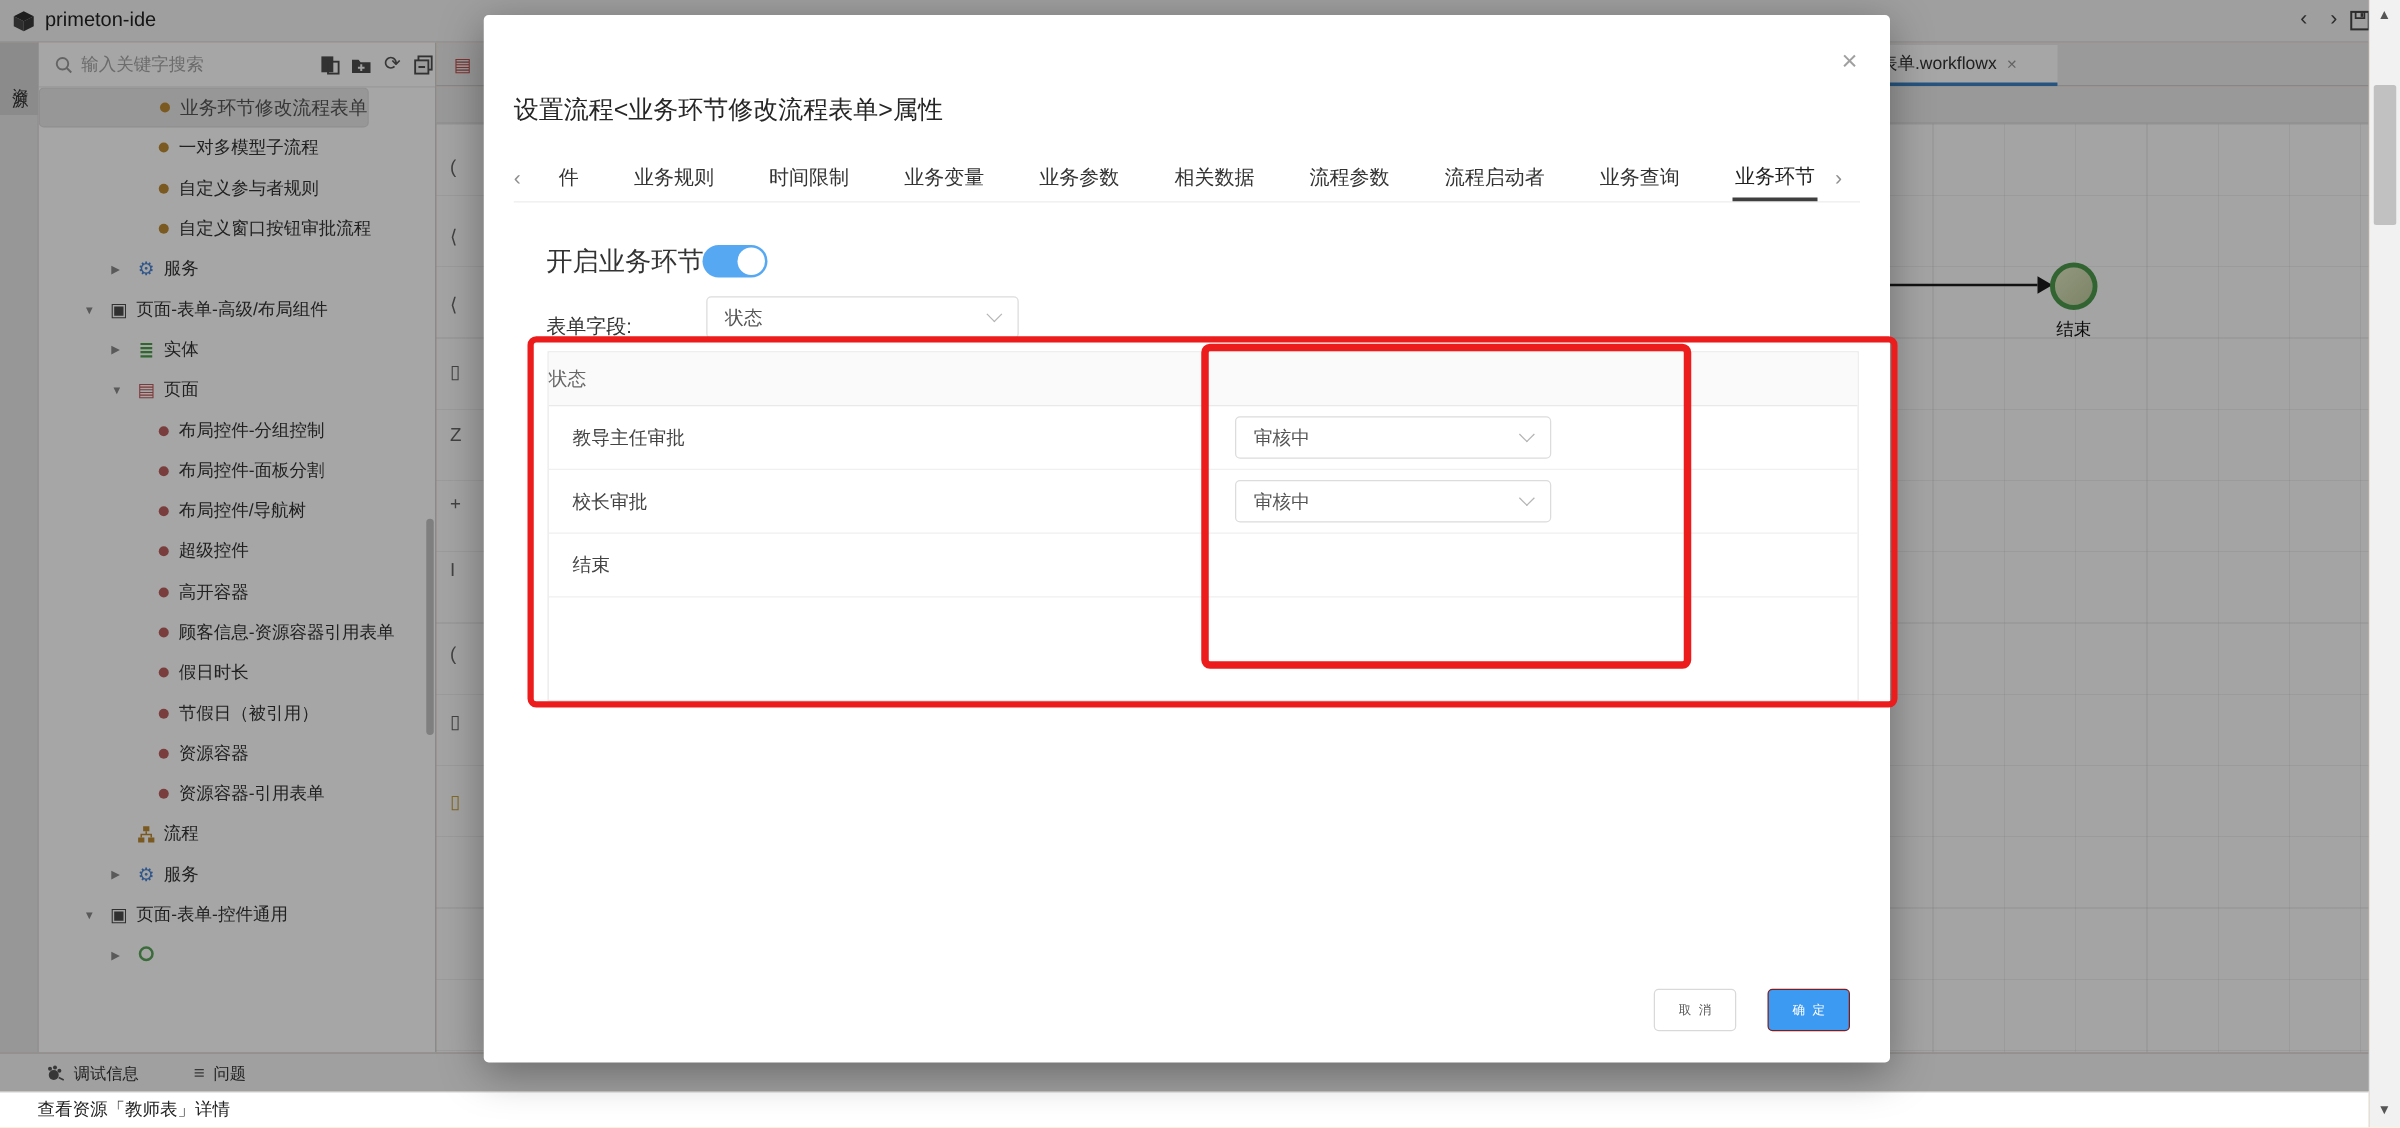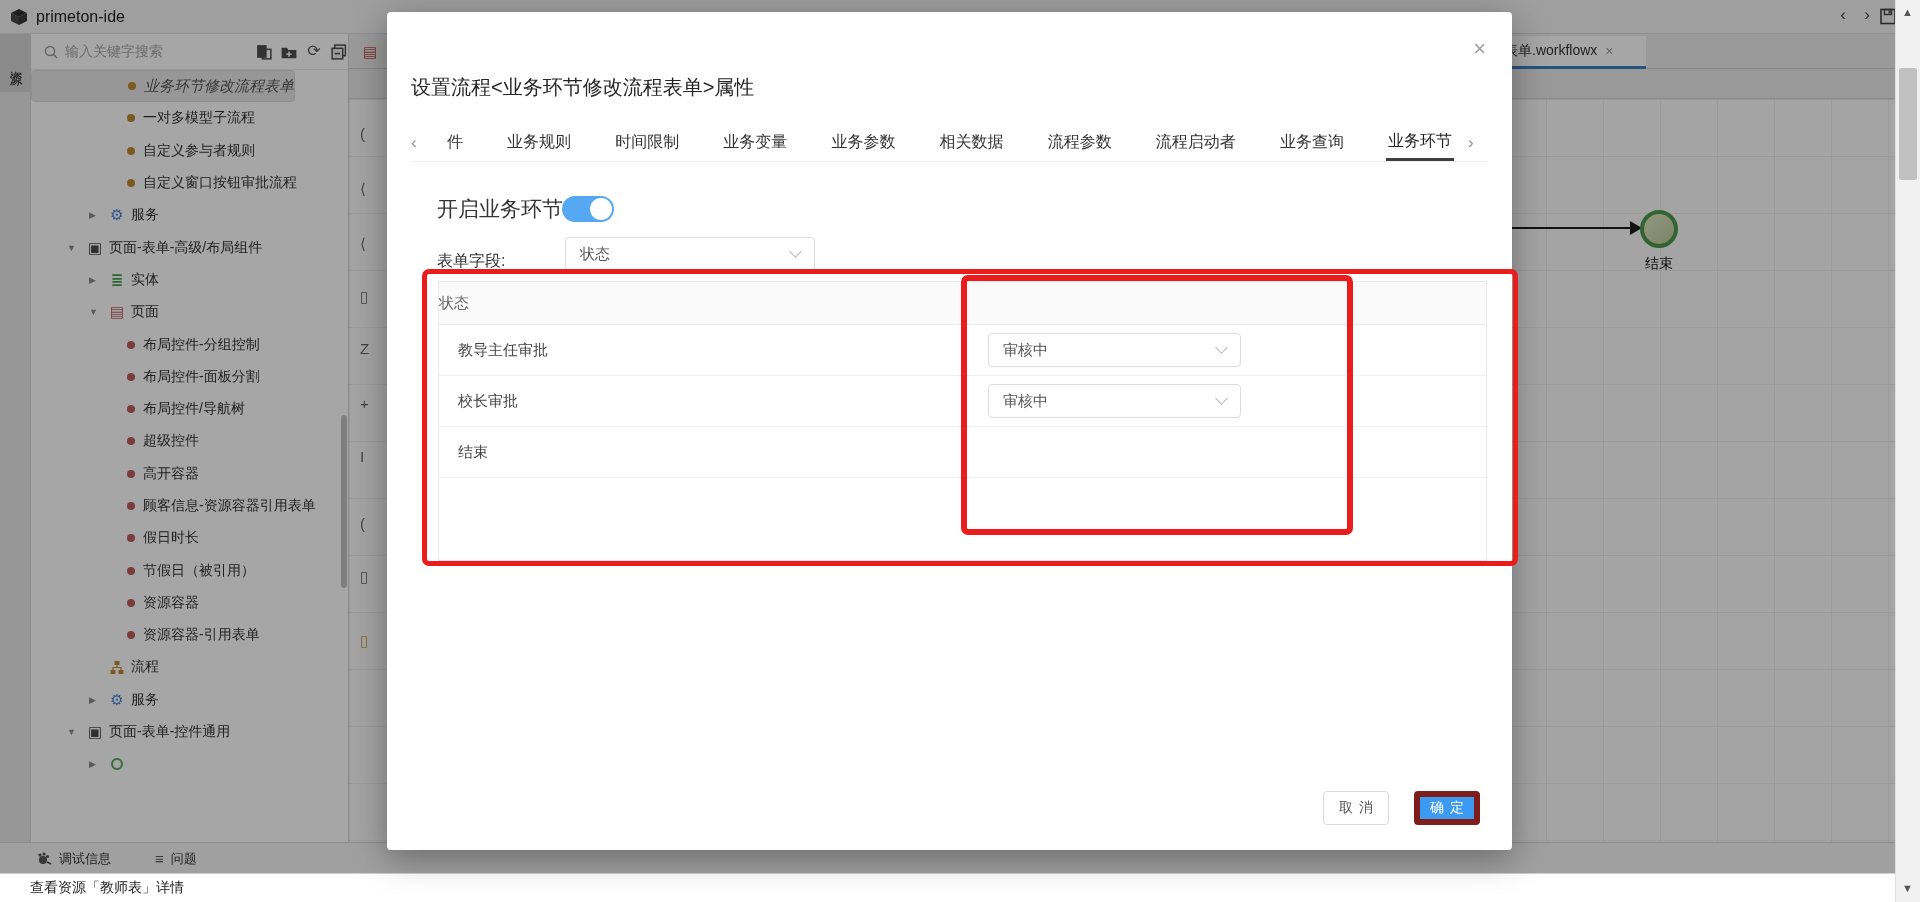--- a/index.html
+++ b/index.html
@@ -25,21 +25,21 @@
   #sidebar { position:absolute; left:31px; top:34px; width:318px; height:808px;
     background:#fff; border-right:1px solid #d5d5d5; overflow:hidden; }
   #searchrow { position:absolute; left:0; top:0; width:318px; height:36px;
     border-bottom:1px solid #ececec; }
   #searchrow .mag { position:absolute; left:12px; top:10px; }
   #searchrow .ph { position:absolute; left:34px; top:9px; font-size:14px; color:#a6a6a6; }
   .srch-ic { position:absolute; top:9px; width:18px; height:18px; color:#555; font-size:16px;
     text-align:center; cursor:pointer; }
   #tree { position:absolute; left:0; top:36px; width:318px; height:772px; overflow:hidden; }
   .trow { height:32.3px; display:flex; align-items:center; font-size:14px; color:#333; cursor:pointer; white-space:nowrap; }
-  .trow.sel { background:#e9e9e9;font-style:italic; }
+  .trow.sel { background:#e9e9e9; }
   .pad0 { padding-left:36px; } .pad1 { padding-left:58px; } .pad2 { padding-left:96px; }
   .arr { width:18px; font-size:9px; color:#8a8a8a; flex:0 0 18px; }
   .noarr { width:18px; flex:0 0 18px; }
   .dot { width:8px; height:8px; border-radius:50%; margin-right:8px; flex:0 0 8px; }
   .gold { background:#bd8b33; } .reddot { background:#bb5f5f; }
   .tico { width:20px; margin-right:4px; text-align:center; font-size:15px; flex:0 0 20px; }
   .ic-gear { color:#4a84d4; } .ic-cube { color:#4a4a4a; } .ic-db { color:#4a9e4a; font-weight:bold; }
   .ic-file { color:#c05a5a; } 
   #sb-scroll { position:absolute; left:310px; top:381px; width:6px; height:173px;
     background:#c4c4c4; border-radius:3px; cursor:pointer; }
@@ -116,24 +116,24 @@
     border-right:1.6px solid #b5b5b5; border-bottom:1.6px solid #b5b5b5; transform:rotate(45deg); }
   #field-select { left:178px; top:225px; width:250px; height:34px; }
   #dlg-table { position:absolute; left:51px; top:269px; width:1049px; height:280px;
     border:1px solid #e9e9e9; }
   #thead { height:43px; background:#fafafa; border-bottom:1px solid #e9e9e9;
     display:flex; align-items:center; font-size:15px; color:#666; }
   .col1 { padding-left:19px; width:548px; } .colh2 { width:400px; }
   .trowd { height:51px; border-bottom:1px solid #f0f0f0; display:flex; align-items:center;
     font-size:15px; color:#444; position:relative; }
   .cell-sel { position:absolute; left:549px; top:8px; width:253px; height:34px; }
-  .btn { position:absolute; top:779px; width:66px; height:34px; border-radius:4px; font-size:14px;
+  .btn { position:absolute; top:779px; width:66px; height:34px; border-radius:4px; font-size:10px;
     letter-spacing:6px; text-indent:6px; display:flex; align-items:center; justify-content:center; cursor:pointer; }
   #btn-cancel { left:936px; background:#fff; border:1px solid #d9d9d9; color:#555; }
-  #btn-ok { left:1027px; background:#3d9af2; border:6px solid #7f1d1d; color:#fff; }
+  #btn-ok { left:1027px; background:#3d9af2; border:1px solid #7f1d1d; color:#fff; }
 
   
   .anno { position:absolute; border:5px solid #ec1c1c; border-radius:7px; z-index:30; pointer-events:none; }
   #anno-outer { left:422px; top:269px; width:1096px; height:297px; }
   #anno-inner { left:961px; top:275px; width:392px; height:260px; border-width:6px; }
 </style>
 </head>
 <body>
 
 <div id="stage">

